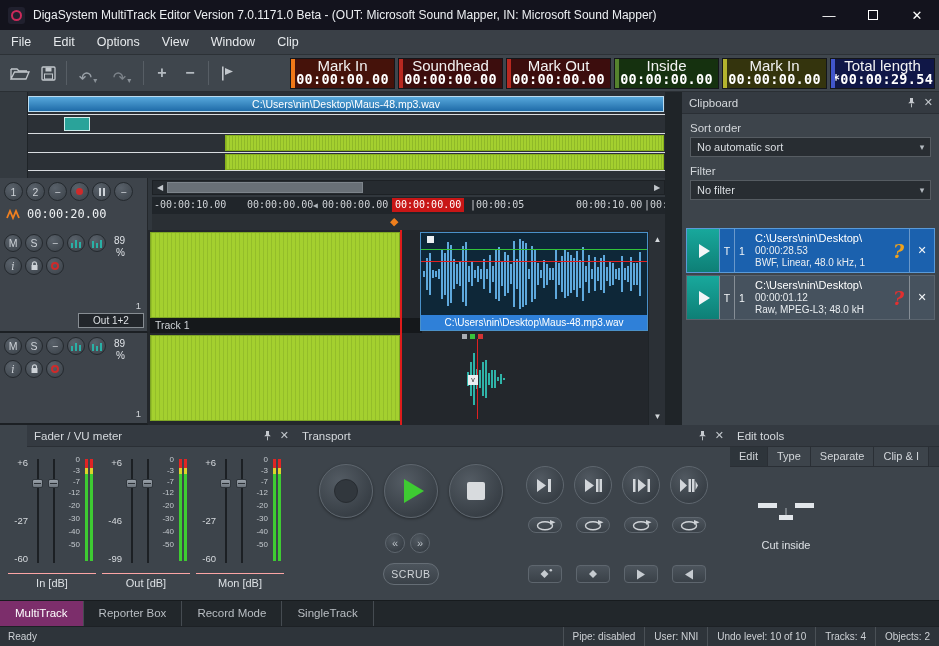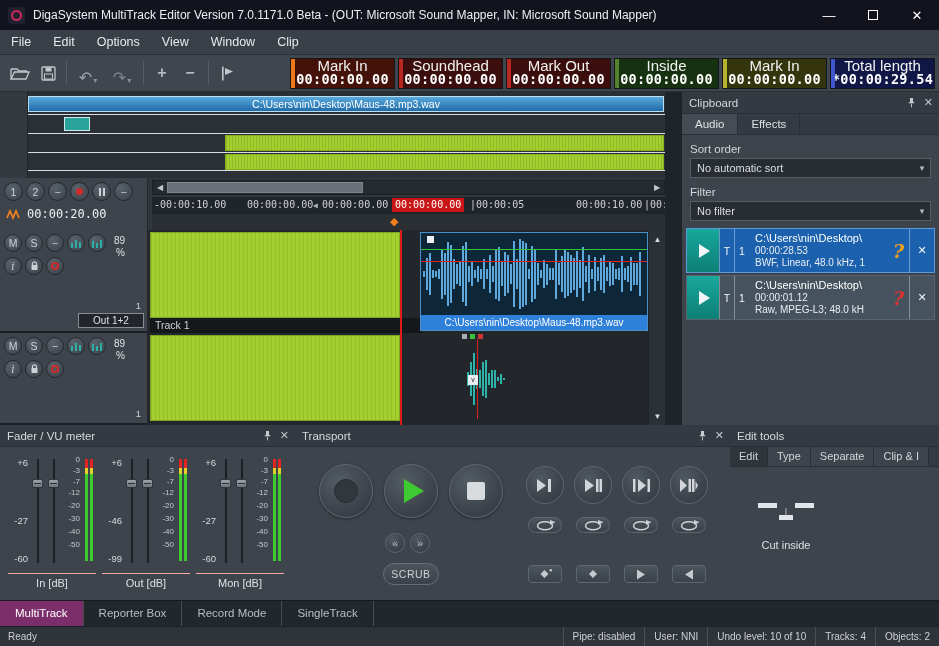--- a/index.html
+++ b/index.html
@@ -161,21 +161,21 @@
     display:flex; align-items:center; justify-content:center; font-size:10.5px; color:#f2f5f7; }
   .ci-text { flex:1; padding:3px 4px 0 6px; overflow:hidden; }
   .ci-path { font-size:11px; color:#ffffff; line-height:13px; white-space:nowrap; }
   .ci-line { font-size:10px; color:#e9edf0; line-height:12px; white-space:nowrap; }
   .ci-q { width:16px; flex:none; font-family:"DejaVu Serif", serif; font-style:italic; font-weight:bold;
     font-size:19px; display:flex; align-items:center; }
   .ci-x { width:25px; flex:none; border-left:1px solid rgba(255,255,255,.35); display:flex;
     align-items:center; justify-content:center; font-size:11px; color:#f2f5f7; }
 
   
-  .fader { left:0; top:425px; width:295px; height:175px; }
+  .fader { left:0; top:425px; width:295px; height:175px;padding-left:27px; }
   .fgroup { position:absolute; top:28px; width:92px; height:114px; }
   .fl { position:absolute; left:0; width:20px; text-align:right; font-size:9.5px; color:#d6dade; }
   .fl.t { top:4px; } .fl.m { top:62px; } .fl.b { top:100px; }
   .ftrack { position:absolute; top:6px; width:11px; height:104px; }
   .ftrack::before { content:""; position:absolute; left:5px; top:0; bottom:0; width:2px; background:#1c2024; }
   .fthumb { position:absolute; top:20px; left:0; width:11px; height:9px;
     background:linear-gradient(#9aa2aa,#6d757d); border:1px solid #30363c; border-radius:2px; }
   .fthumb::after { content:""; position:absolute; left:1px; right:1px; top:3px; height:1px; background:#2b3035; }
   .fscale { position:absolute; left:54px; top:2px; width:18px; height:100px; }
   .fscale span { position:absolute; right:0; font-size:8px; color:#c4c9ce; }
@@ -601,24 +601,20 @@
     <div class="phead">
       <span class="phead-title">Clipboard</span>
       <span class="phead-icons">
         <svg width="11" height="11" viewBox="0 0 11 11">
           <path d="M4 1 h3 v3.5 l1.8 1.8 H2.2 L4 4.5 Z" fill="#c6cacf"></path>
             <rect x="5.1" y="6.5" width="0.9" height="3.8" fill="#c6cacf"></rect>
         </svg>
         <span class="phead-x">✕</span>
       </span>
     </div>
-    <div class="cb-tabs">
-      <span class="cb-tab sel">Audio</span>
-      <span class="cb-tab">Effects</span>
-    </div>
     <div class="cb-label">Sort order</div>
     <div class="select">
       <span class="val">No automatic sort</span>
       <span class="caret">▾</span>
     </div>
     <div class="cb-label">Filter</div>
     <div class="select">
       <span class="val">No filter</span>
       <span class="caret">▾</span>
     </div>

